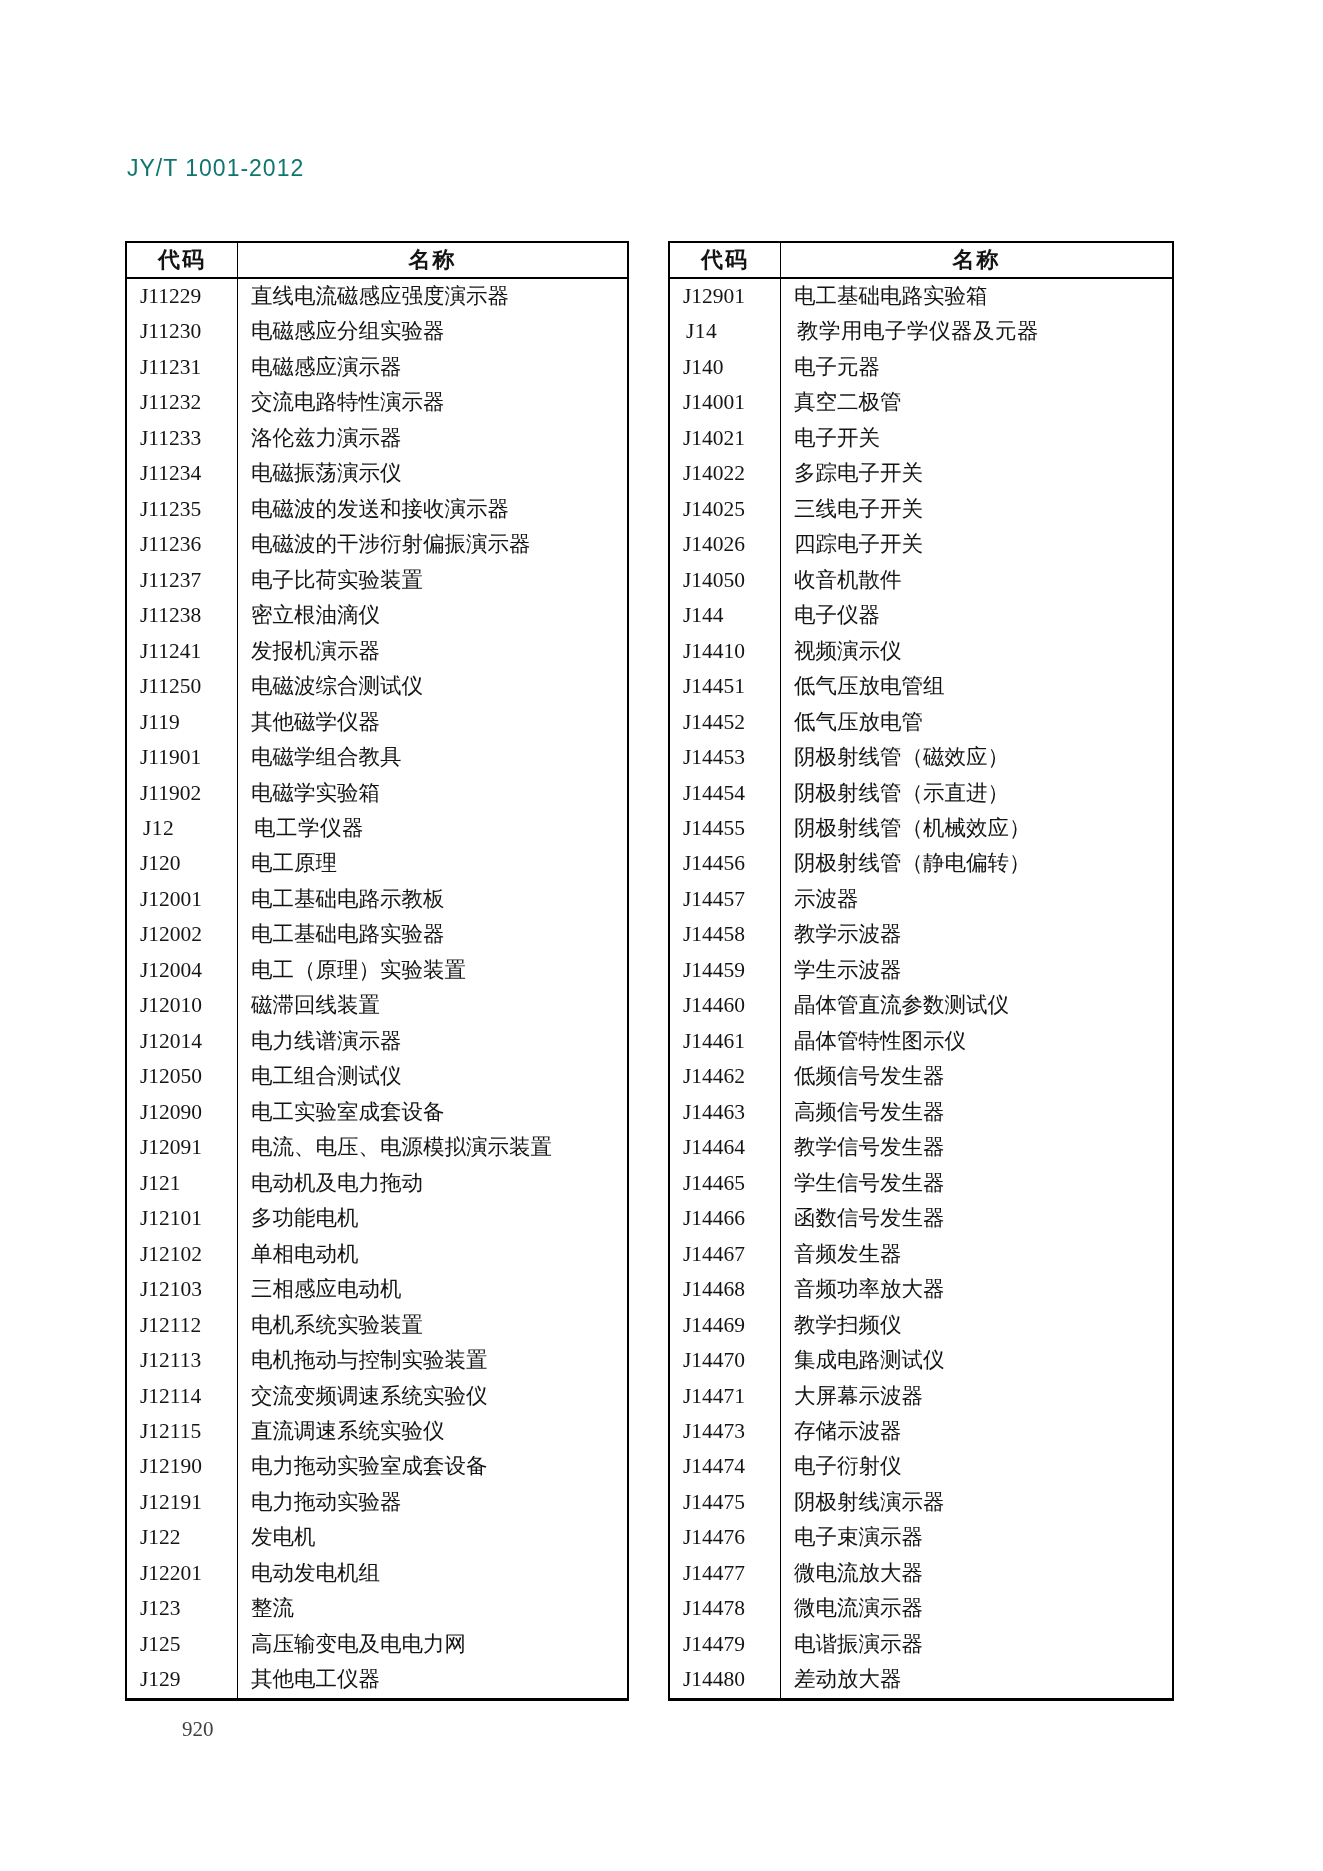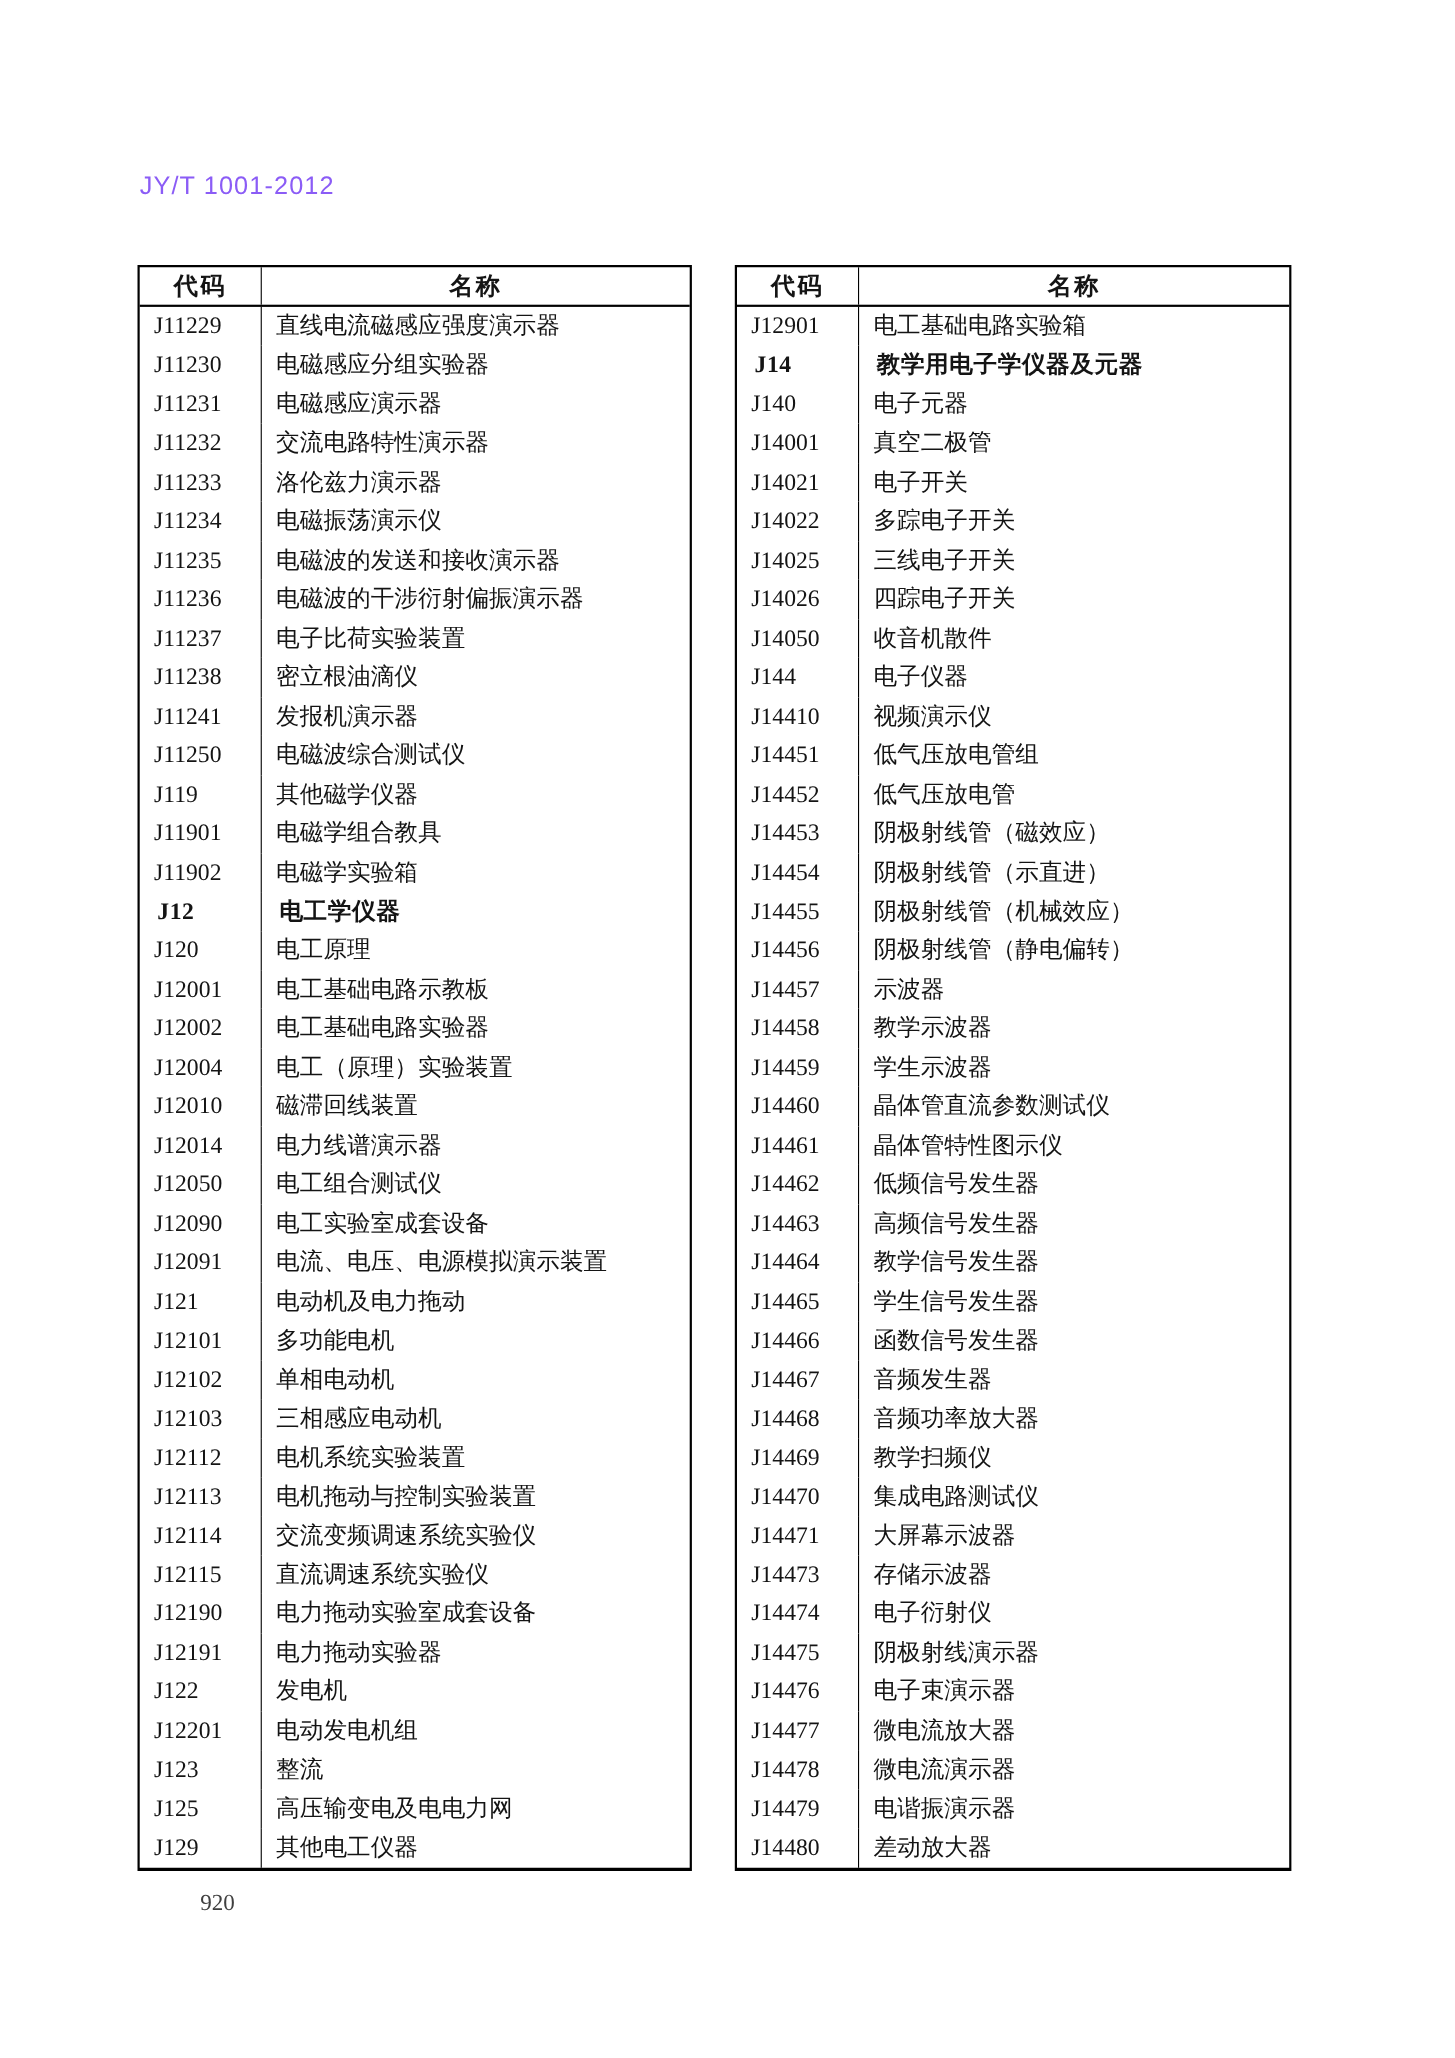--- a/index.html
+++ b/index.html
@@ -13,21 +13,21 @@
     font-family: "Liberation Serif", "DejaVu Serif", serif;
     color: #141414;
   }
   .doc-header {
     position: absolute;
     left: 127px;
     top: 155px;
     font-family: "Liberation Sans", "DejaVu Sans", sans-serif;
     font-size: 23px;
     letter-spacing: 1px;
-    color: #8b5cf6;
+    color: #0f766e;
     white-space: nowrap;
   }
   .jtable {
     position: absolute;
     top: 212px;
     height: 1460px;
     border: 2px solid #000;
     border-bottom-width: 3px;
     box-sizing: border-box;
     display: flex;
@@ -72,21 +72,21 @@
     line-height: 1;
     white-space: nowrap;
     overflow: hidden;
   }
   .cell.code {
     border-right: 1px solid #000;
     padding-left: 13px;
     box-sizing: border-box;
   }
   .cell.name { padding-left: 13px; }
-  .row.bold .cell { font-weight: bold; letter-spacing: 0.5px; padding-left: 16px; }
+  .row.bold .cell { font-weight: normal; letter-spacing: 0.5px; padding-left: 16px; }
   .page-num {
     position: absolute;
     left: 150px;
     top: 1717px;
     font-size: 21px;
     color: #404040;
     margin-left: 32px;
   }
 </style>
 </head>

